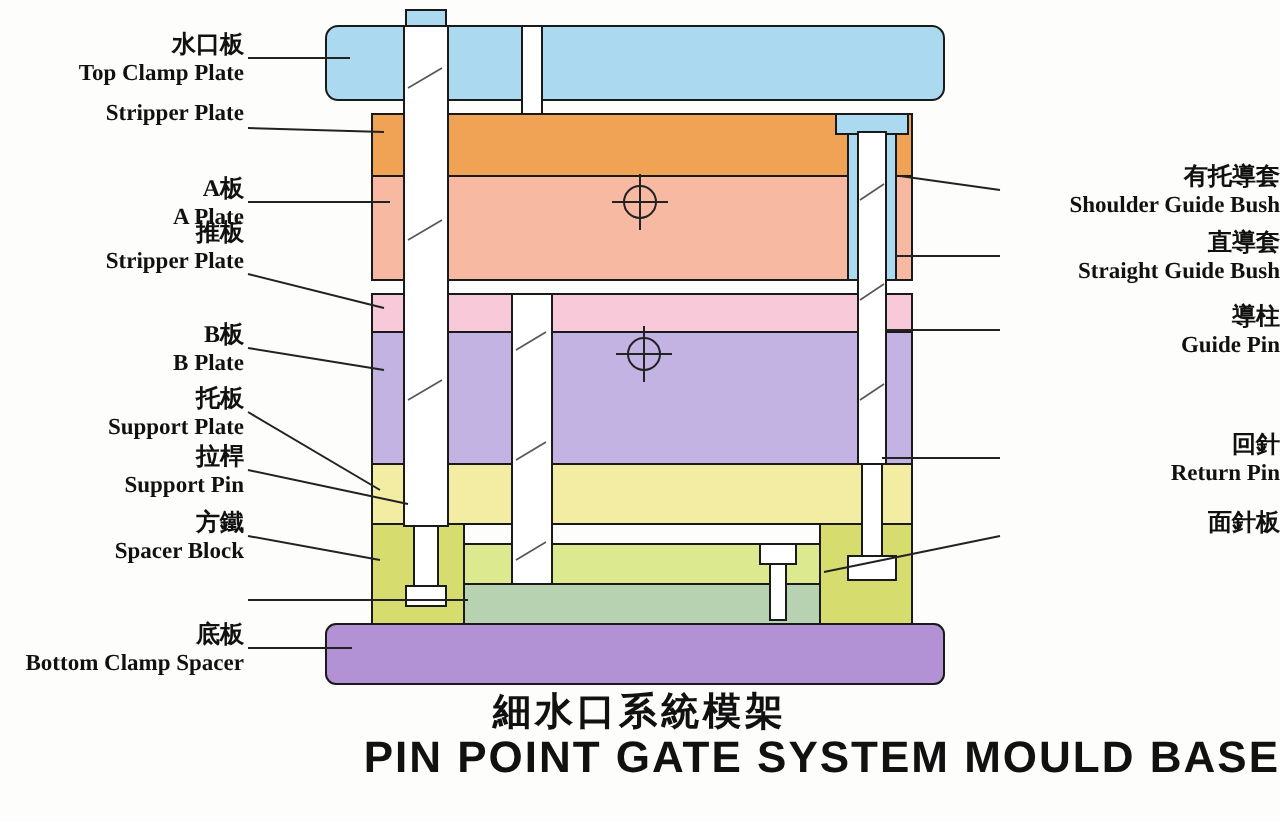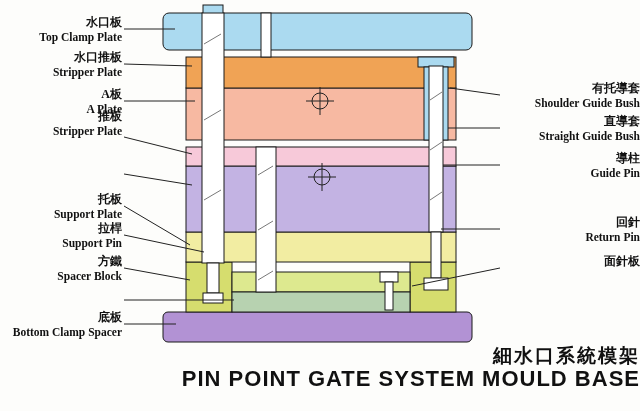--- a/index.html
+++ b/index.html
@@ -10,21 +10,21 @@
   .pin{fill:#ffffff;stroke:#1a1a1a;stroke-width:1;}
   .hatch{stroke:#555;stroke-width:0.8;}
   .leader{stroke:#222;stroke-width:1;}
   .crosshair circle{fill:none;stroke:#222;stroke-width:1;}
   .crosshair line{stroke:#222;stroke-width:1;}
   .label{position:absolute;font-weight:bold;line-height:1.25;}
   .label .zh{font-size:12px;}
   .label .en{font-size:11.5px;}
   .label.left{left:0;width:122px;text-align:right;}
   .label.right{left:502px;width:138px;text-align:right;}
-  .title-zh{position:absolute;top:343px;left:0;width:640px;text-align:right;
+  .title-zh{position:absolute;top:343px;left:0;width:640px;text-align:center;
             font-size:19px;font-weight:bold;letter-spacing:2px;}
   .title-en{position:absolute;top:366px;left:0;width:640px;text-align:right;
             font-size:22px;font-weight:bold;letter-spacing:1px;
             font-family:"Liberation Sans",sans-serif;}
 </style>
 </head>
 <body>
 
 <div class="canvas">
 
@@ -100,30 +100,33 @@
       <line class="leader" x1="500" y1="229" x2="441" y2="229"></line>
       <line class="leader" x1="500" y1="268" x2="412" y2="286"></line>
     </g>
   </svg>
 
   <div class="label left" style="top:15px">
     <div class="zh">水口板</div>
     <div class="en">Top Clamp Plate</div>
   </div>
   <div class="label left" style="top:50px">
-    <div class="zh">水口推板</div>
     <div class="en">Stripper Plate</div>
   </div>
   <div class="label left" style="top:87px">
     <div class="zh">A板</div>
     <div class="en">A Plate</div>
   </div>
   <div class="label left" style="top:109px">
     <div class="zh">推板</div>
     <div class="en">Stripper Plate</div>
+  </div>
+  <div class="label left" style="top:160px">
+    <div class="zh">B板</div>
+    <div class="en">B Plate</div>
   </div>
   <div class="label left" style="top:192px">
     <div class="zh">托板</div>
     <div class="en">Support Plate</div>
   </div>
   <div class="label left" style="top:221px">
     <div class="zh">拉桿</div>
     <div class="en">Support Pin</div>
   </div>
   <div class="label left" style="top:254px">

